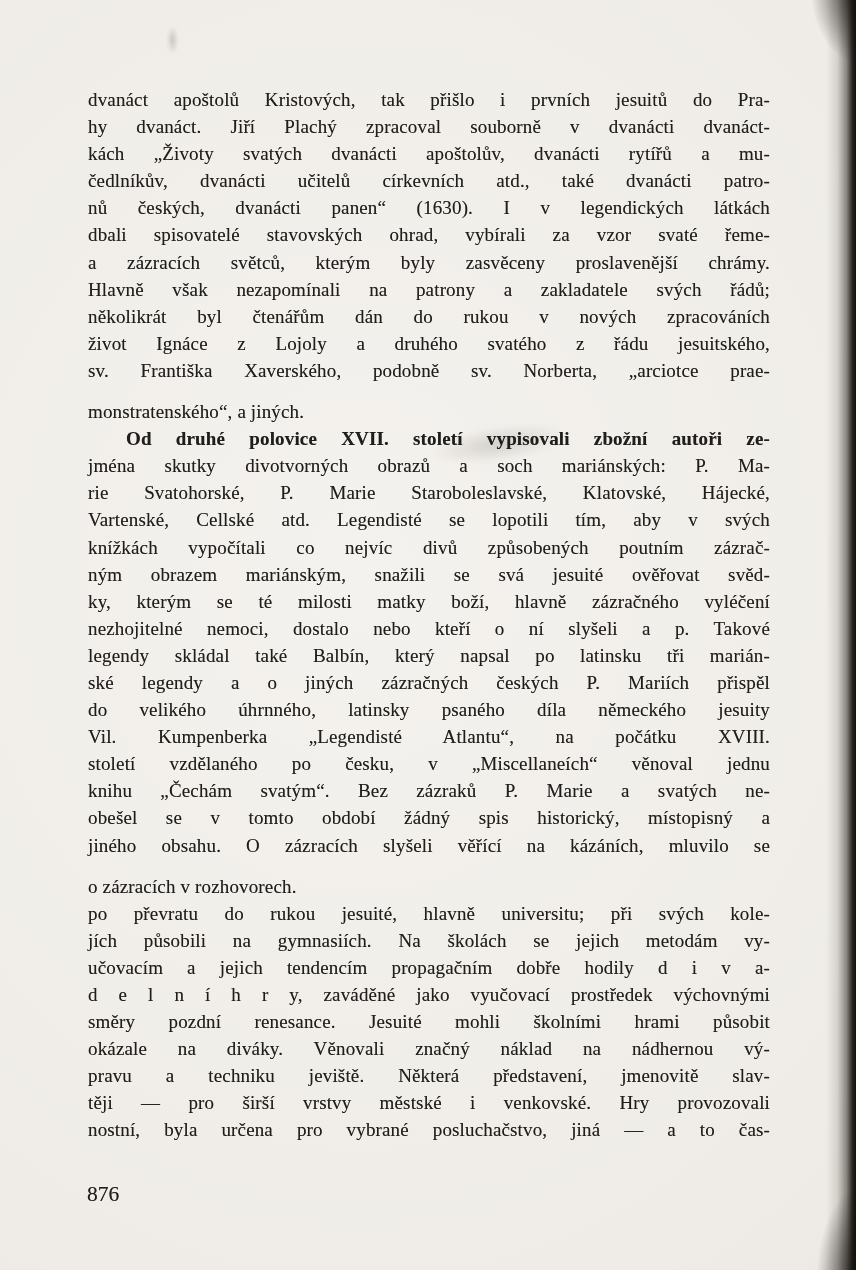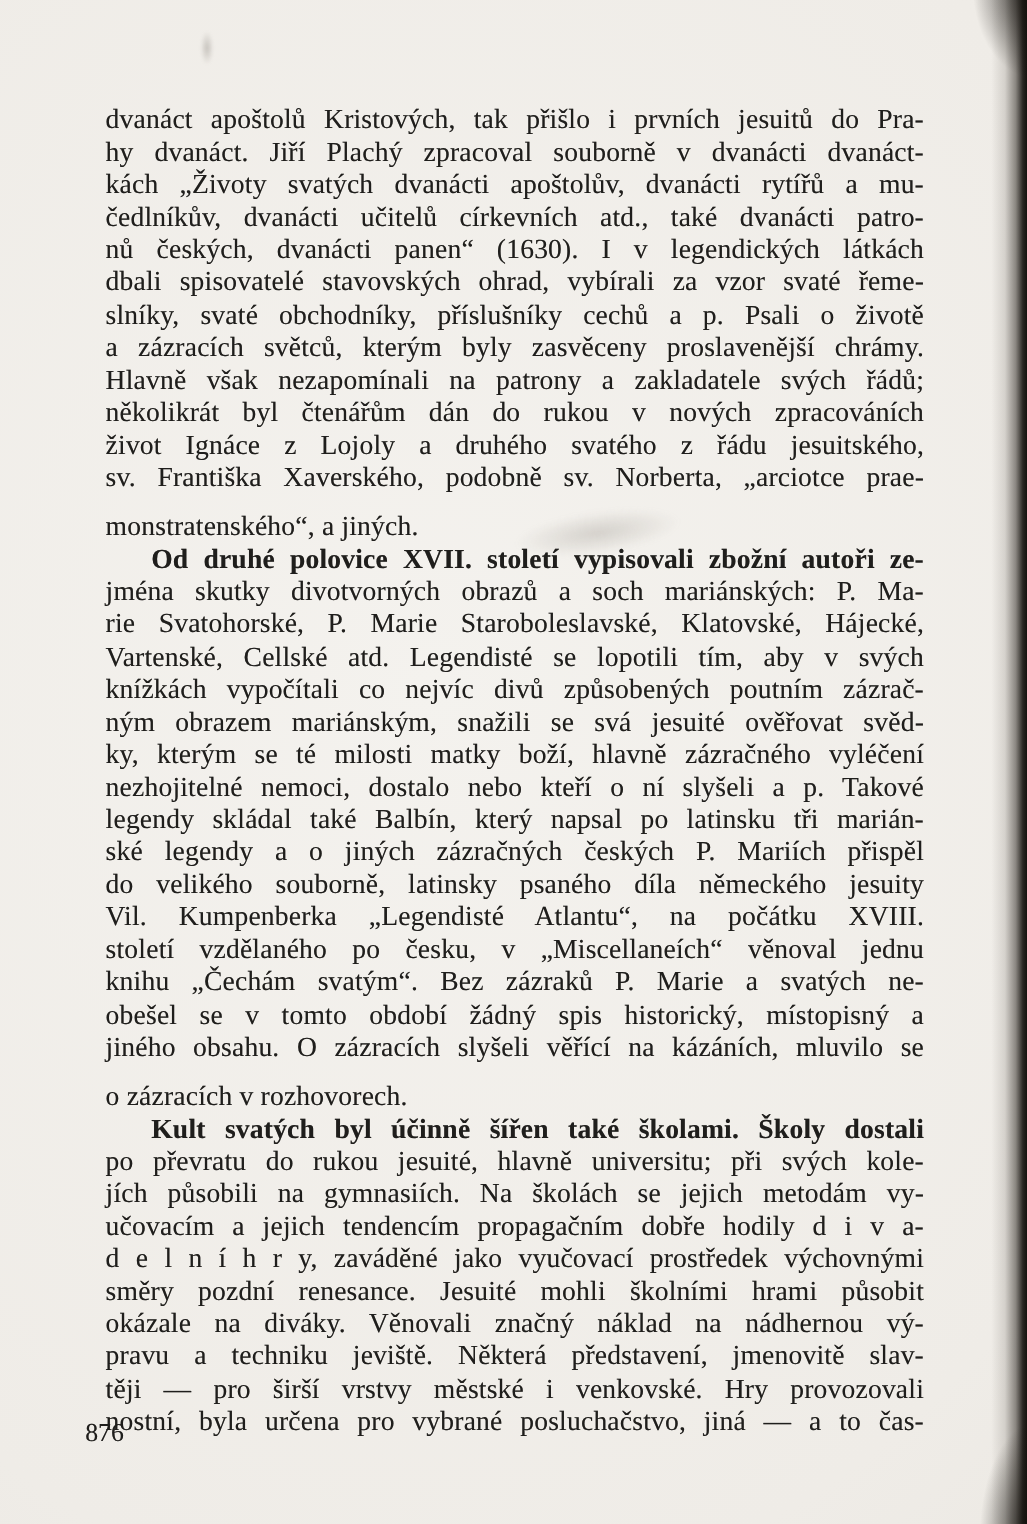--- a/index.html
+++ b/index.html
@@ -10,40 +10,40 @@
     background: #ece9e4;
     font-family: "Liberation Serif", "DejaVu Serif", serif;
   }
   .scan {
     position: absolute; inset: 0;
     background: radial-gradient(140% 110% at 42% 45%, #f4f2ee 0%, #efece7 55%, #e7e4de 90%, #dedad3 100%);
   }
   .text-block {
     position: absolute;
     left: 88px; top: 86px; width: 682px;
-    font-size: 23px;
+    font-size: 19px;
     line-height: 27.1px;
     letter-spacing: 0.15px;
     color: #1f1e1c;
     text-shadow: 0 0 0.4px rgba(30,28,25,0.45);
   }
   .line {
     text-align: justify;
     text-align-last: justify;
     -moz-text-align-last: justify;
   }
   .line.last {
     text-align-last: left;
     margin-top: 14px;
     -moz-text-align-last: left;
   }
   .line.indent { text-indent: 38px; font-weight: bold; }
   .page-number {
     position: absolute;
-    left: 71px; top: 1182px;
+    left: 87px; top: 1182px;
     font-size: 21.5px;
     color: #1f1e1c;
     text-shadow: 0 0 0.4px rgba(30,28,25,0.45);
   }
   
   .edge-shadow {
     position: absolute; top: 0; right: 0;
     width: 30px; height: 100%;
     background: linear-gradient(90deg,
       rgba(90,84,76,0) 0%,
@@ -81,45 +81,43 @@
   <div class="smudge smudge-1"></div>
   <div class="smudge smudge-2"></div>
 
   <div class="text-block" id="text-block">
       <div class="line">dvanáct apoštolů Kristových, tak přišlo i prvních jesuitů do Pra-</div>
       <div class="line">hy dvanáct. Jiří Plachý zpracoval souborně v dvanácti dvanáct-</div>
       <div class="line">kách „Životy svatých dvanácti apoštolův, dvanácti rytířů a mu-</div>
       <div class="line">čedlníkův, dvanácti učitelů církevních atd., také dvanácti patro-</div>
       <div class="line">nů českých, dvanácti panen“ (1630). I v legendických látkách</div>
       <div class="line">dbali spisovatelé stavovských ohrad, vybírali za vzor svaté řeme-</div>
-      <div class="line">slníky, svaté obchodníky, příslušníky cechů a p. Psali o životě</div>
       <div class="line">a zázracích světců, kterým byly zasvěceny proslavenější chrámy.</div>
       <div class="line">Hlavně však nezapomínali na patrony a zakladatele svých řádů;</div>
       <div class="line">několikrát byl čtenářům dán do rukou v nových zpracováních</div>
       <div class="line">život Ignáce z Lojoly a druhého svatého z řádu jesuitského,</div>
       <div class="line">sv. Františka Xaverského, podobně sv. Norberta, „arciotce prae-</div>
       <div class="line last">monstratenského“, a jiných.</div>
       <div class="line indent">Od druhé polovice XVII. století vypisovali zbožní autoři ze-</div>
       <div class="line">jména skutky divotvorných obrazů a soch mariánských: P. Ma-</div>
       <div class="line">rie Svatohorské, P. Marie Staroboleslavské, Klatovské, Hájecké,</div>
       <div class="line">Vartenské, Cellské atd. Legendisté se lopotili tím, aby v svých</div>
       <div class="line">knížkách vypočítali co nejvíc divů způsobených poutním zázrač-</div>
       <div class="line">ným obrazem mariánským, snažili se svá jesuité ověřovat svěd-</div>
       <div class="line">ky, kterým se té milosti matky boží, hlavně zázračného vyléčení</div>
       <div class="line">nezhojitelné nemoci, dostalo nebo kteří o ní slyšeli a p. Takové</div>
       <div class="line">legendy skládal také Balbín, který napsal po latinsku tři marián-</div>
       <div class="line">ské legendy a o jiných zázračných českých P. Mariích přispěl</div>
-      <div class="line">do velikého souborně, latinsky psaného díla německého jesuity</div>
+      <div class="line">do velikého úhrnného, latinsky psaného díla německého jesuity</div>
       <div class="line">Vil. Kumpenberka „Legendisté Atlantu“, na počátku XVIII.</div>
       <div class="line">století vzdělaného po česku, v „Miscellaneích“ věnoval jednu</div>
       <div class="line">knihu „Čechám svatým“. Bez zázraků P. Marie a svatých ne-</div>
       <div class="line">obešel se v tomto období žádný spis historický, místopisný a</div>
       <div class="line">jiného obsahu. O zázracích slyšeli věřící na kázáních, mluvilo se</div>
       <div class="line last">o zázracích v rozhovorech.</div>
-      <div class="line indent">Kult svatých byl účinně šířen také školami. Školy dostali</div>
       <div class="line">po převratu do rukou jesuité, hlavně universitu; při svých kole-</div>
       <div class="line">jích působili na gymnasiích. Na školách se jejich metodám vy-</div>
       <div class="line">učovacím a jejich tendencím propagačním dobře hodily d i v a-</div>
       <div class="line">d e l n í h r y, zaváděné jako vyučovací prostředek výchovnými</div>
       <div class="line">směry pozdní renesance. Jesuité mohli školními hrami působit</div>
       <div class="line">okázale na diváky. Věnovali značný náklad na nádhernou vý-</div>
       <div class="line">pravu a techniku jeviště. Některá představení, jmenovitě slav-</div>
       <div class="line">těji — pro širší vrstvy městské i venkovské. Hry provozovali</div>
       <div class="line">nostní, byla určena pro vybrané posluchačstvo, jiná — a to čas-</div>
     </div>

